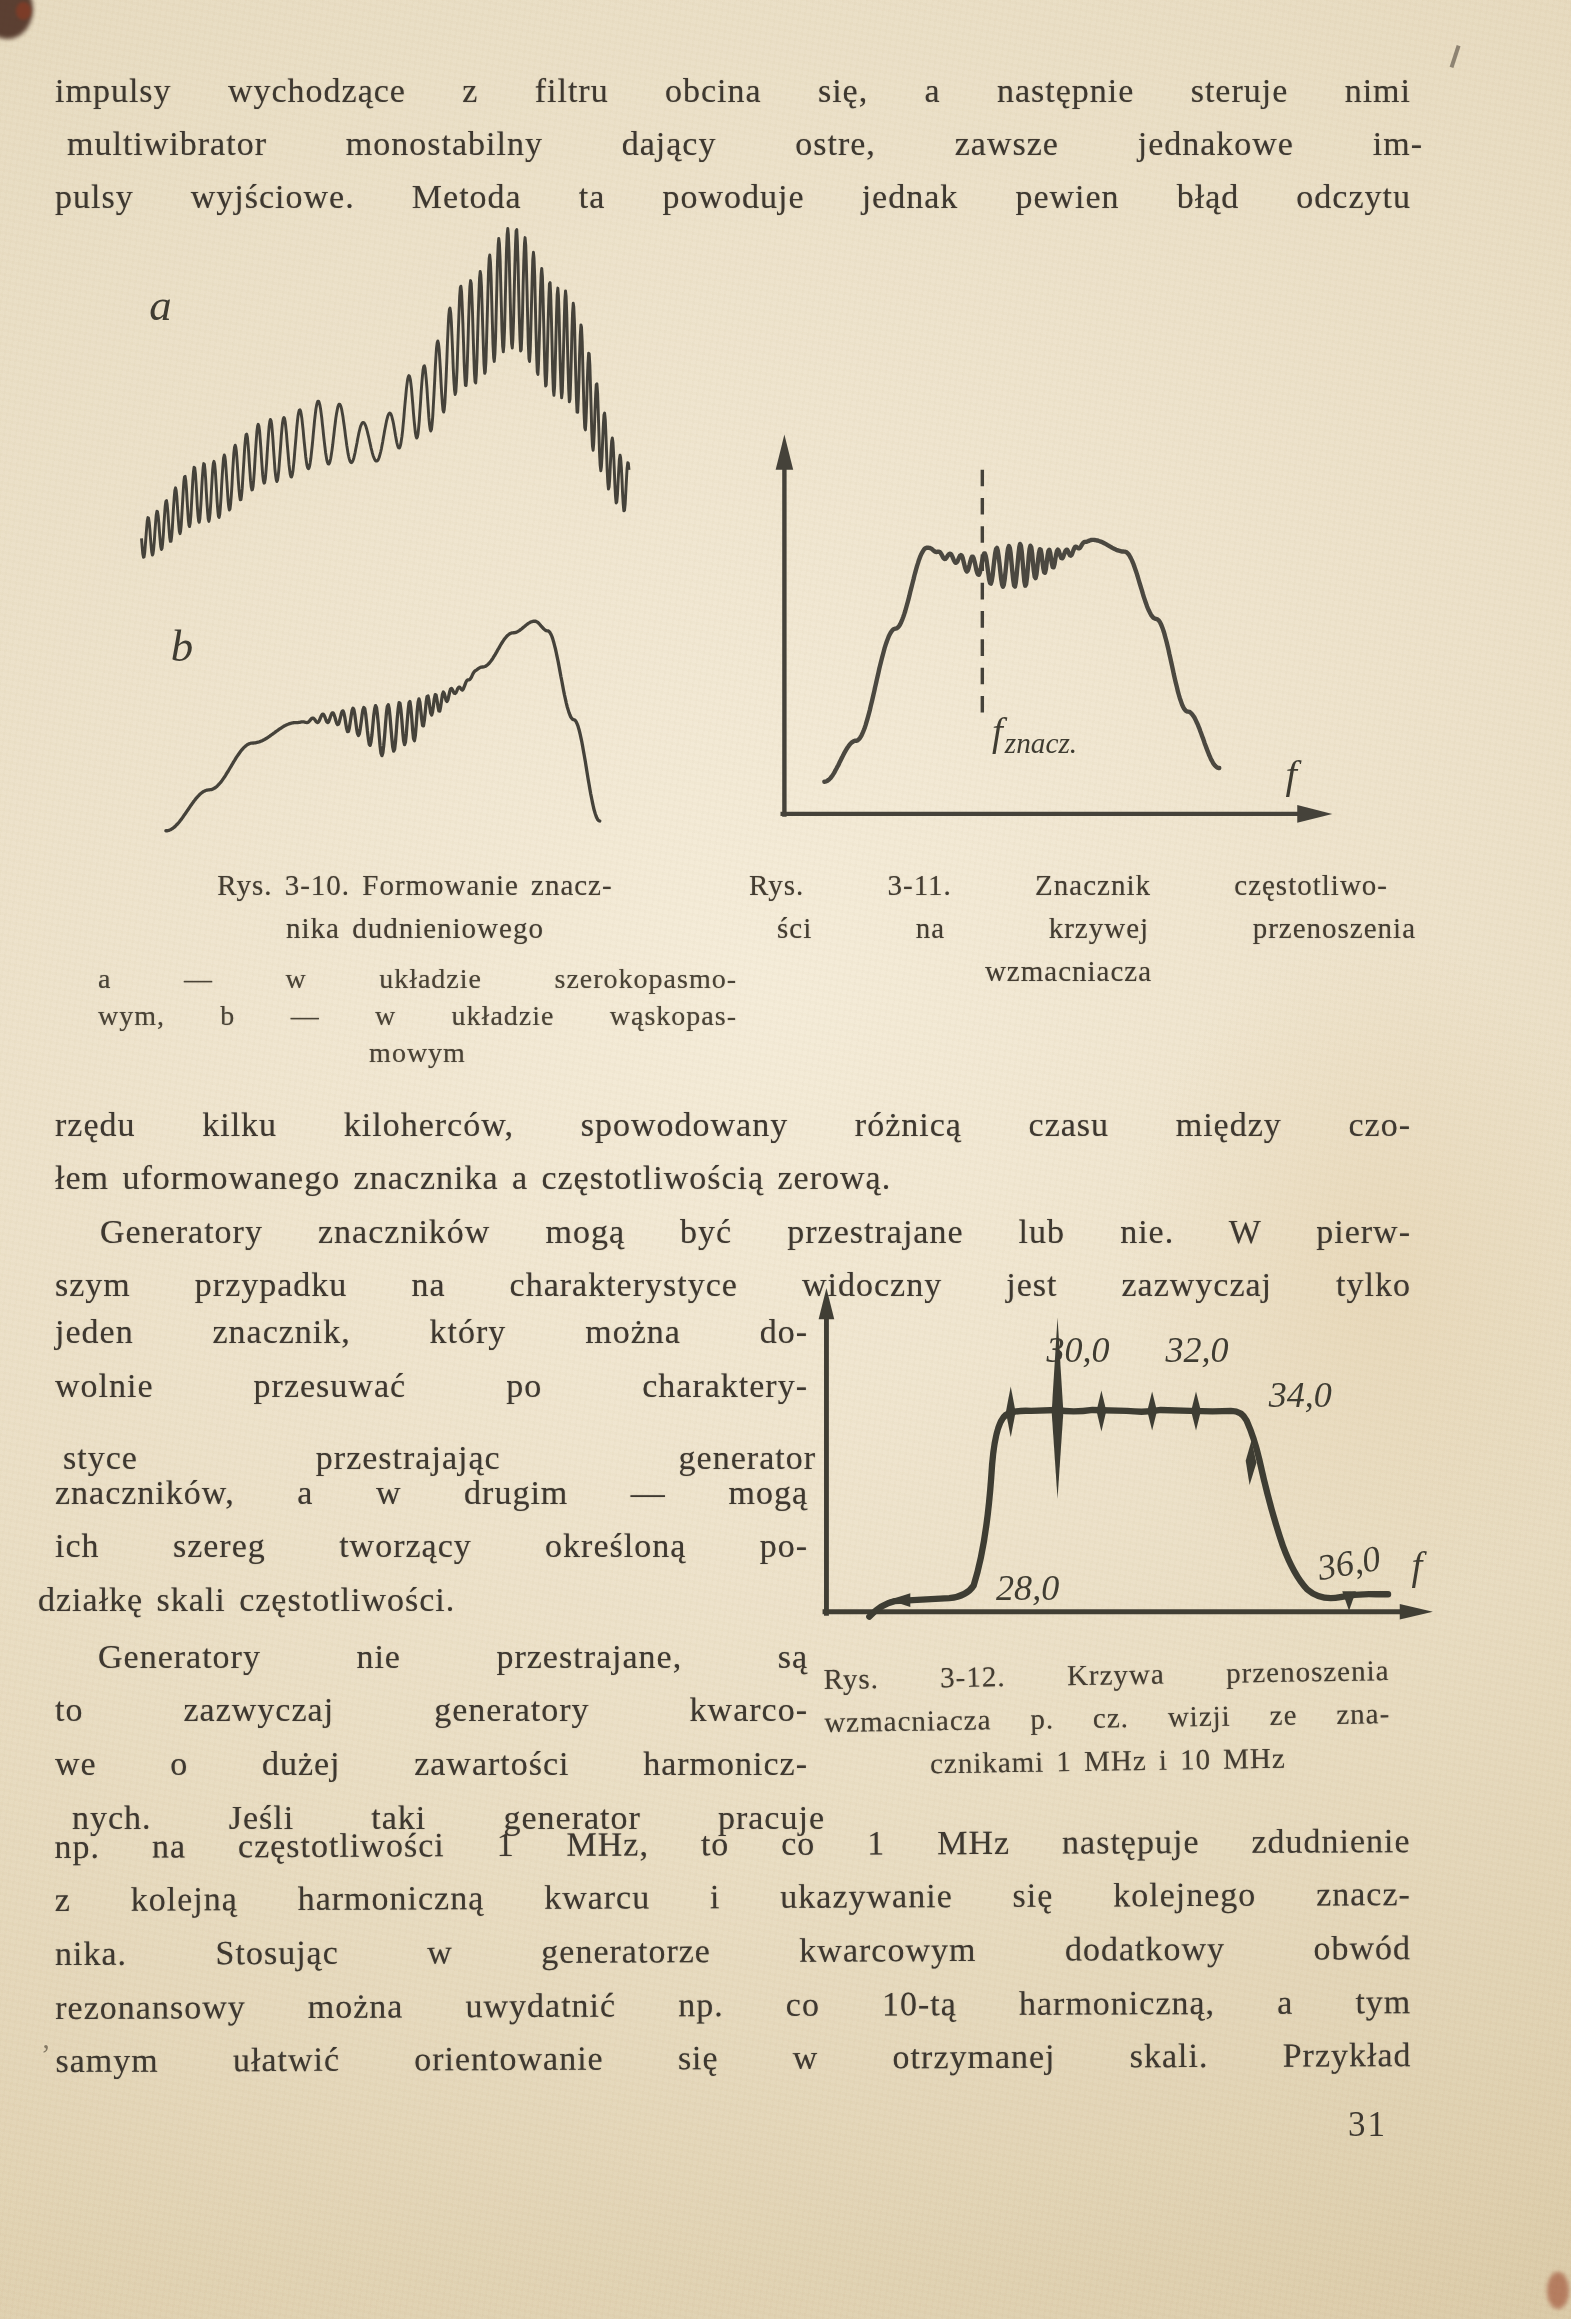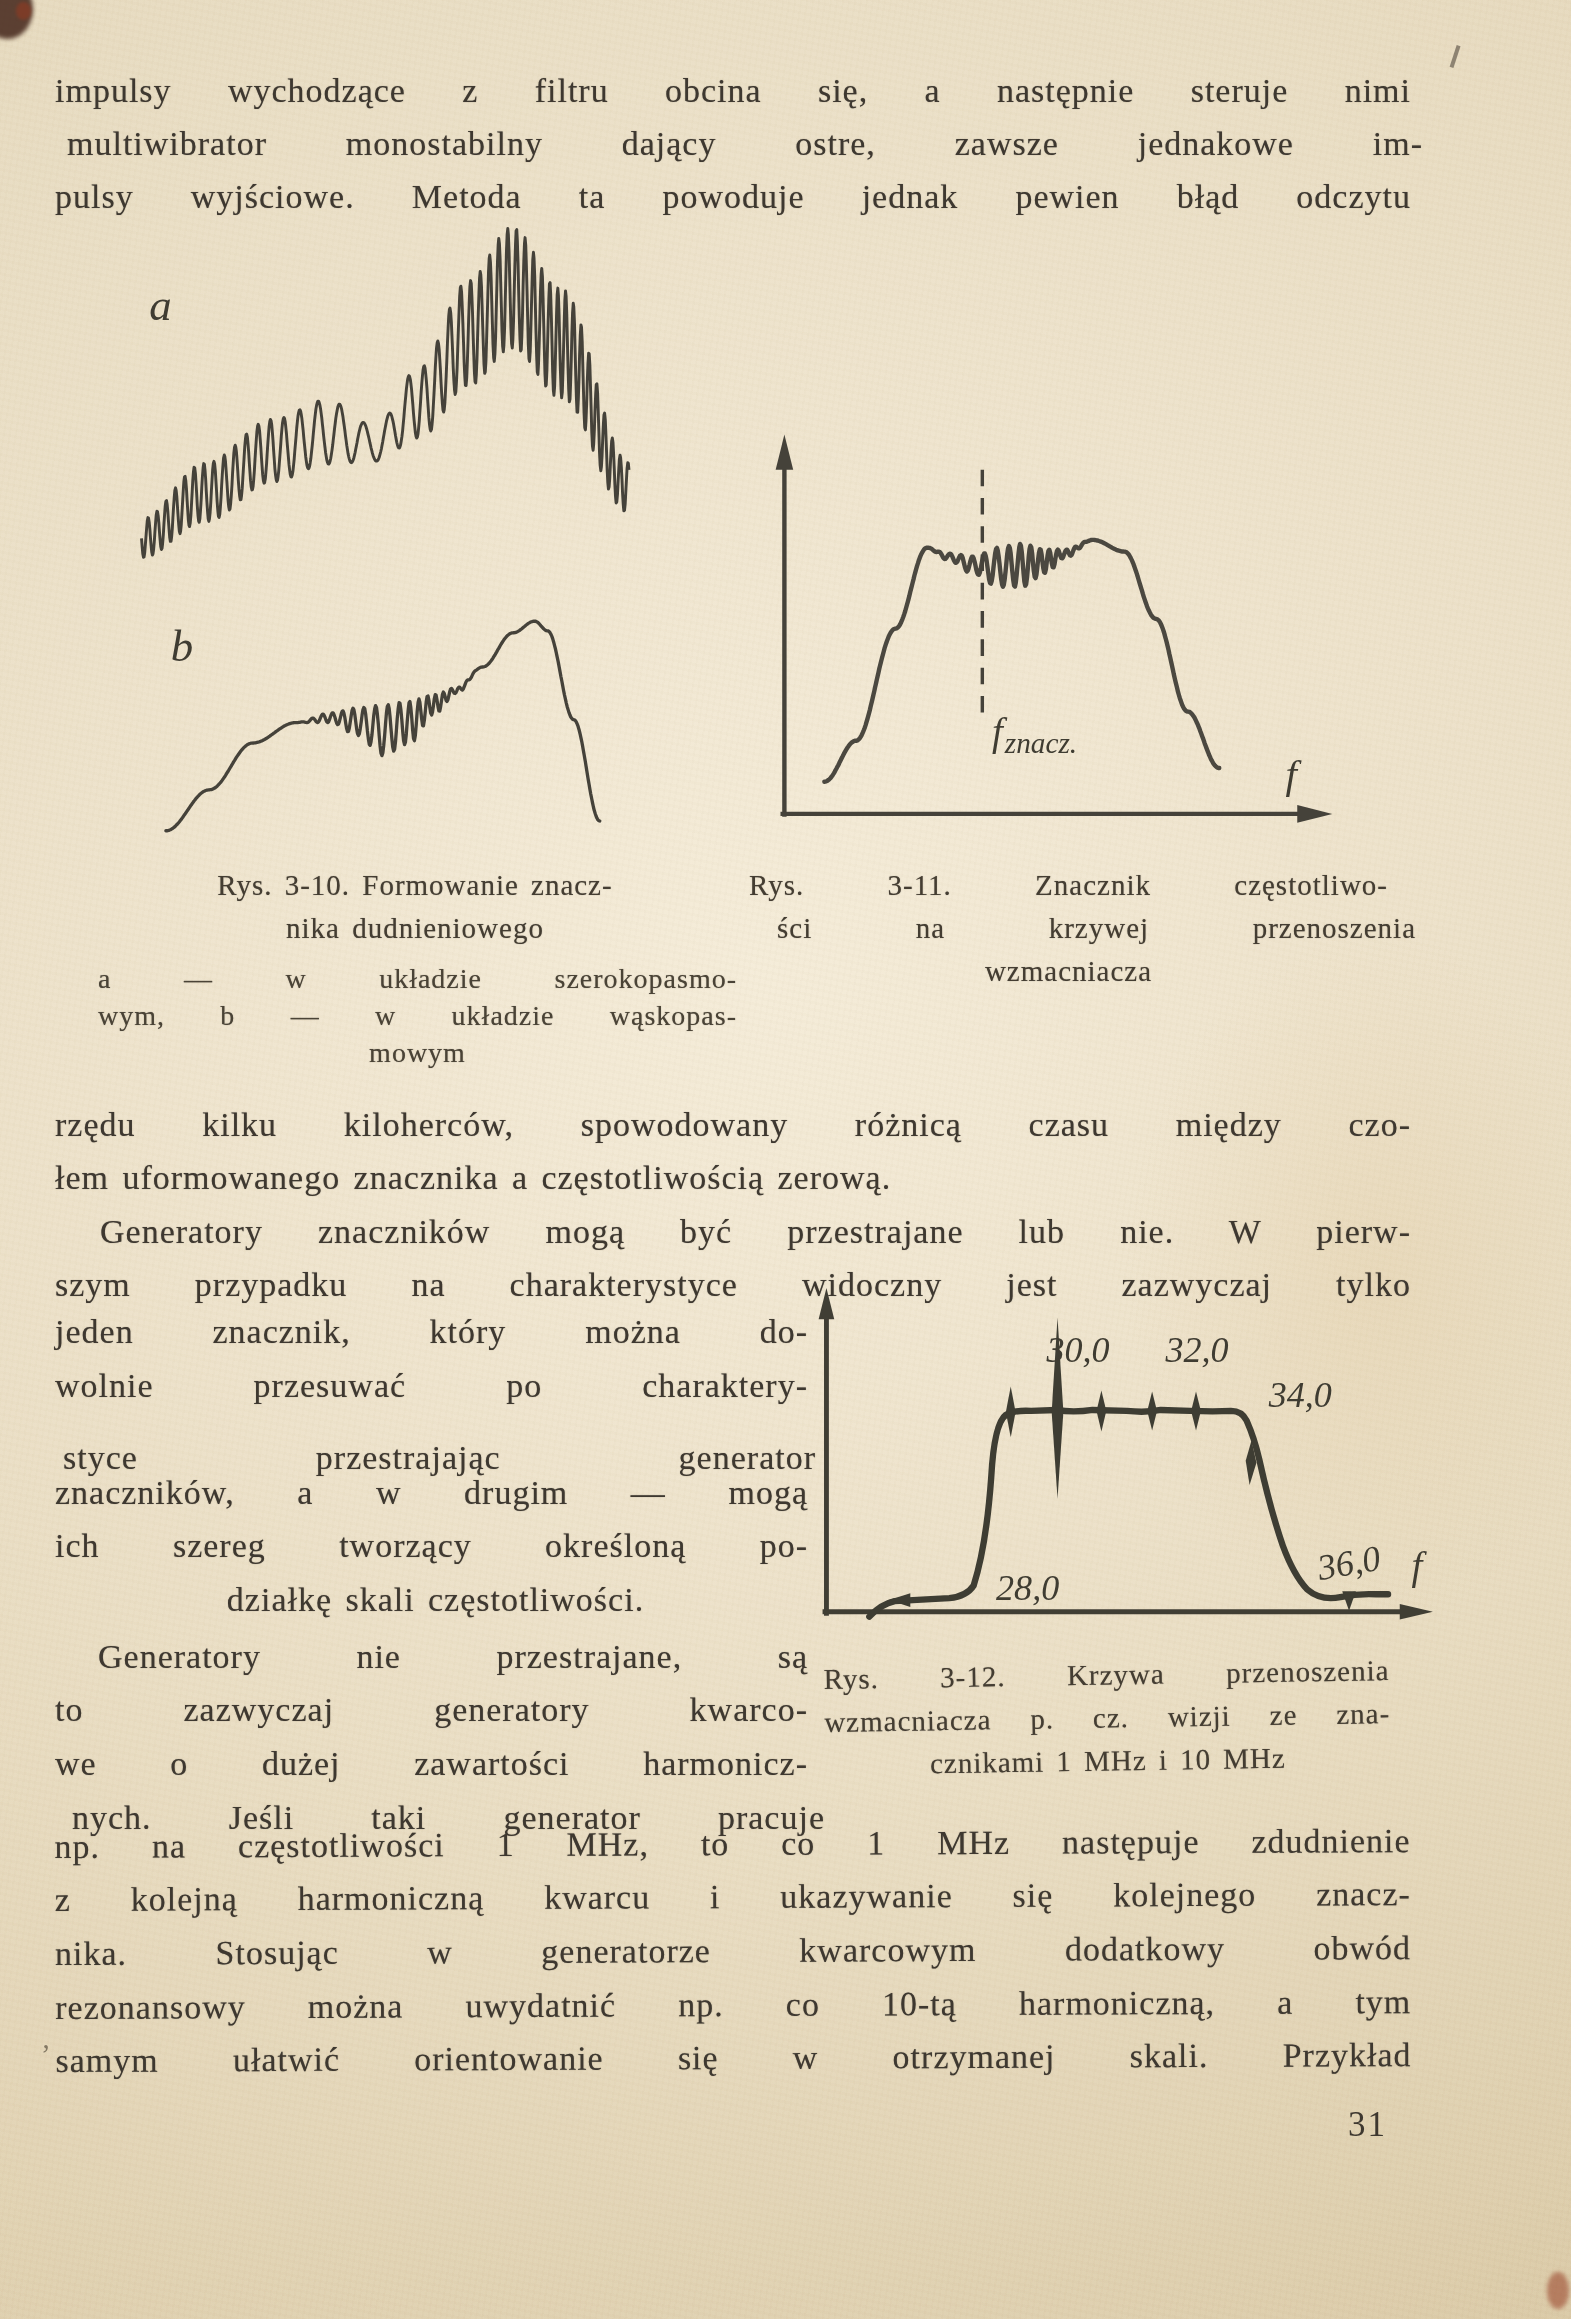--- a/index.html
+++ b/index.html
@@ -92,21 +92,21 @@
     <div class="bline just" style="left:55px;top:1205px;width:1356px;text-indent:45px;">Generatory znaczników mogą być przestrajane lub nie. W pierw-</div>
     <div class="bline just" style="left:55px;top:1258px;width:1356px;">szym przypadku na charakterystyce widoczny jest zazwyczaj tylko</div>
   </div>
 
   <div>
     <div class="bline just" style="left:55px;top:1305px;width:753px;">jeden znacznik, który można do-</div>
     <div class="bline just" style="left:55px;top:1359px;width:753px;">wolnie przesuwać po charaktery-</div>
     <div class="bline just" style="left:63px;top:1412px;width:753px;margin-top:19px;">styce przestrajając generator</div>
     <div class="bline just" style="left:55px;top:1466px;width:753px;">znaczników, a w drugim — mogą</div>
     <div class="bline just" style="left:55px;top:1519px;width:753px;">ich szereg tworzący określoną po-</div>
-    <div class="bline" style="left:59px;top:1573px;width:753px;text-align:center;">działkę skali częstotliwości.</div>
+    <div class="bline" style="left:38px;top:1573px;width:753px;">działkę skali częstotliwości.</div>
   </div>
   <div>
     <div class="bline just" style="left:55px;top:1630px;width:753px;text-indent:43px;">Generatory nie przestrajane, są</div>
     <div class="bline just" style="left:55px;top:1683px;width:753px;">to zazwyczaj generatory kwarco-</div>
     <div class="bline just" style="left:55px;top:1737px;width:753px;">we o dużej zawartości harmonicz-</div>
     <div class="bline just" style="left:72px;top:1791px;width:753px;">nych. Jeśli taki generator pracuje</div>
   </div>
 
   <svg style="position:absolute;left:805px;top:1253px;" width="663" height="390" viewBox="0 0 680 400">
     <line x1="22" y1="372" x2="22" y2="62" stroke="#403e34" stroke-width="5"></line>

